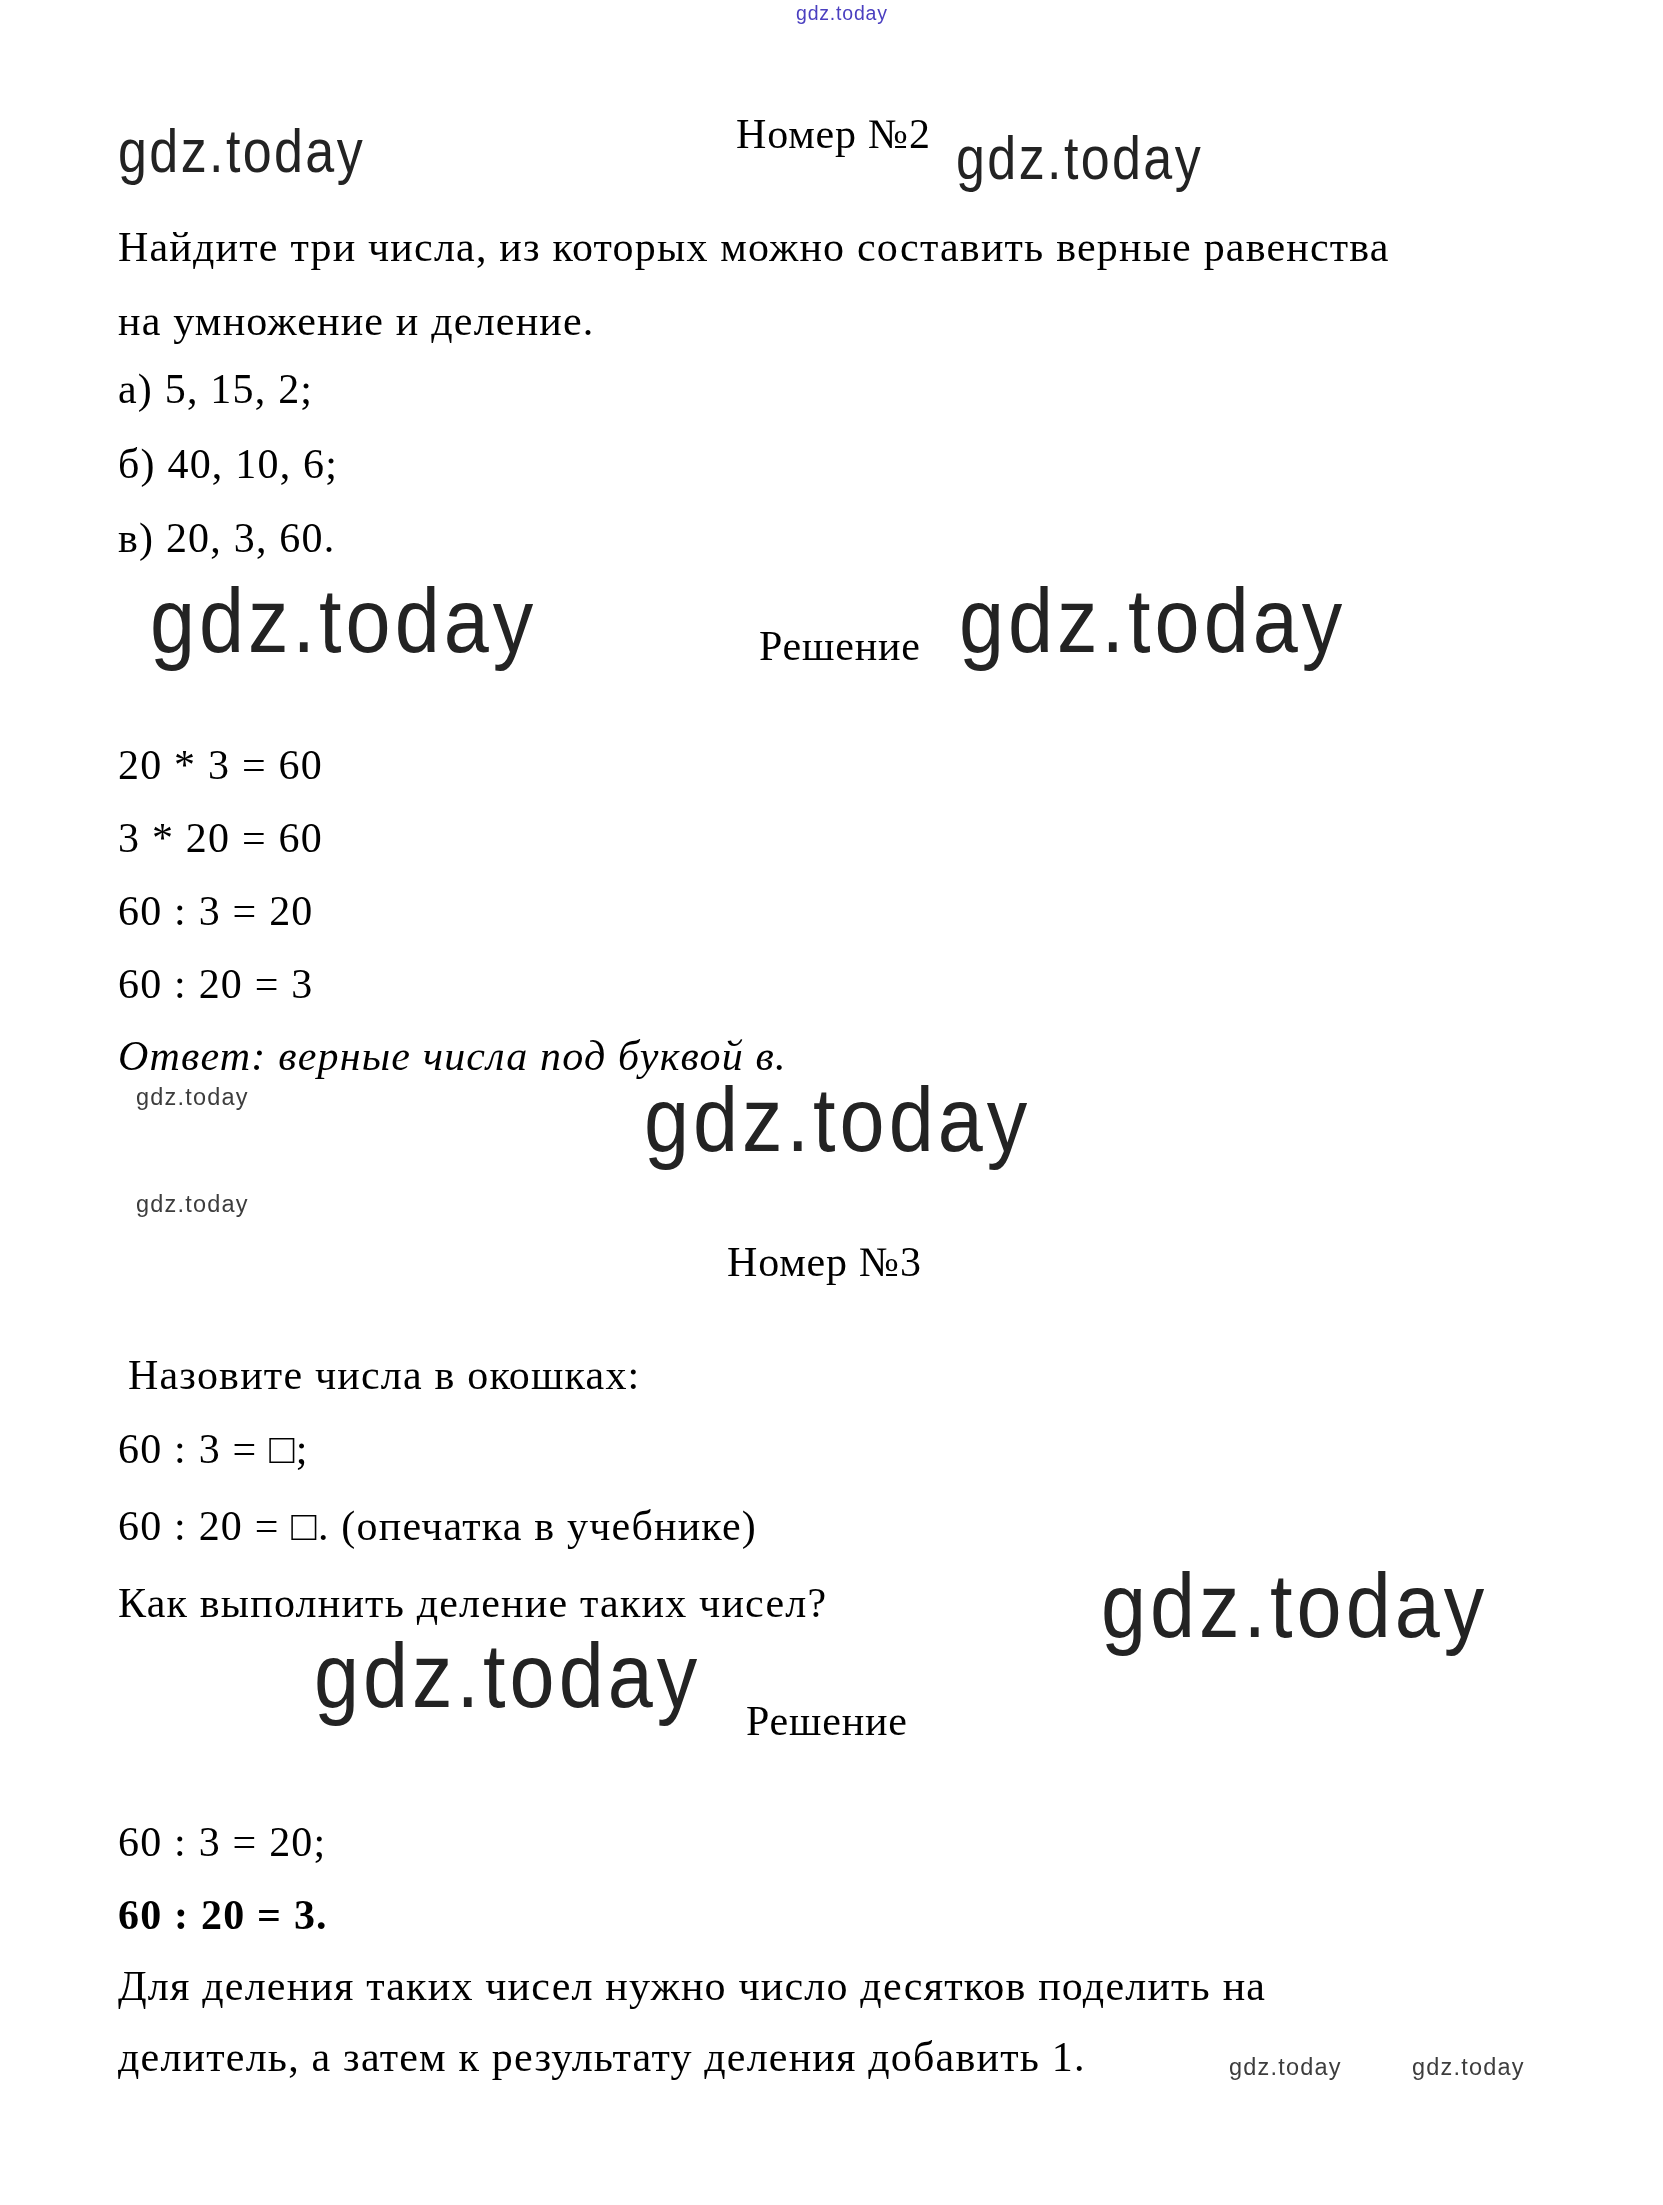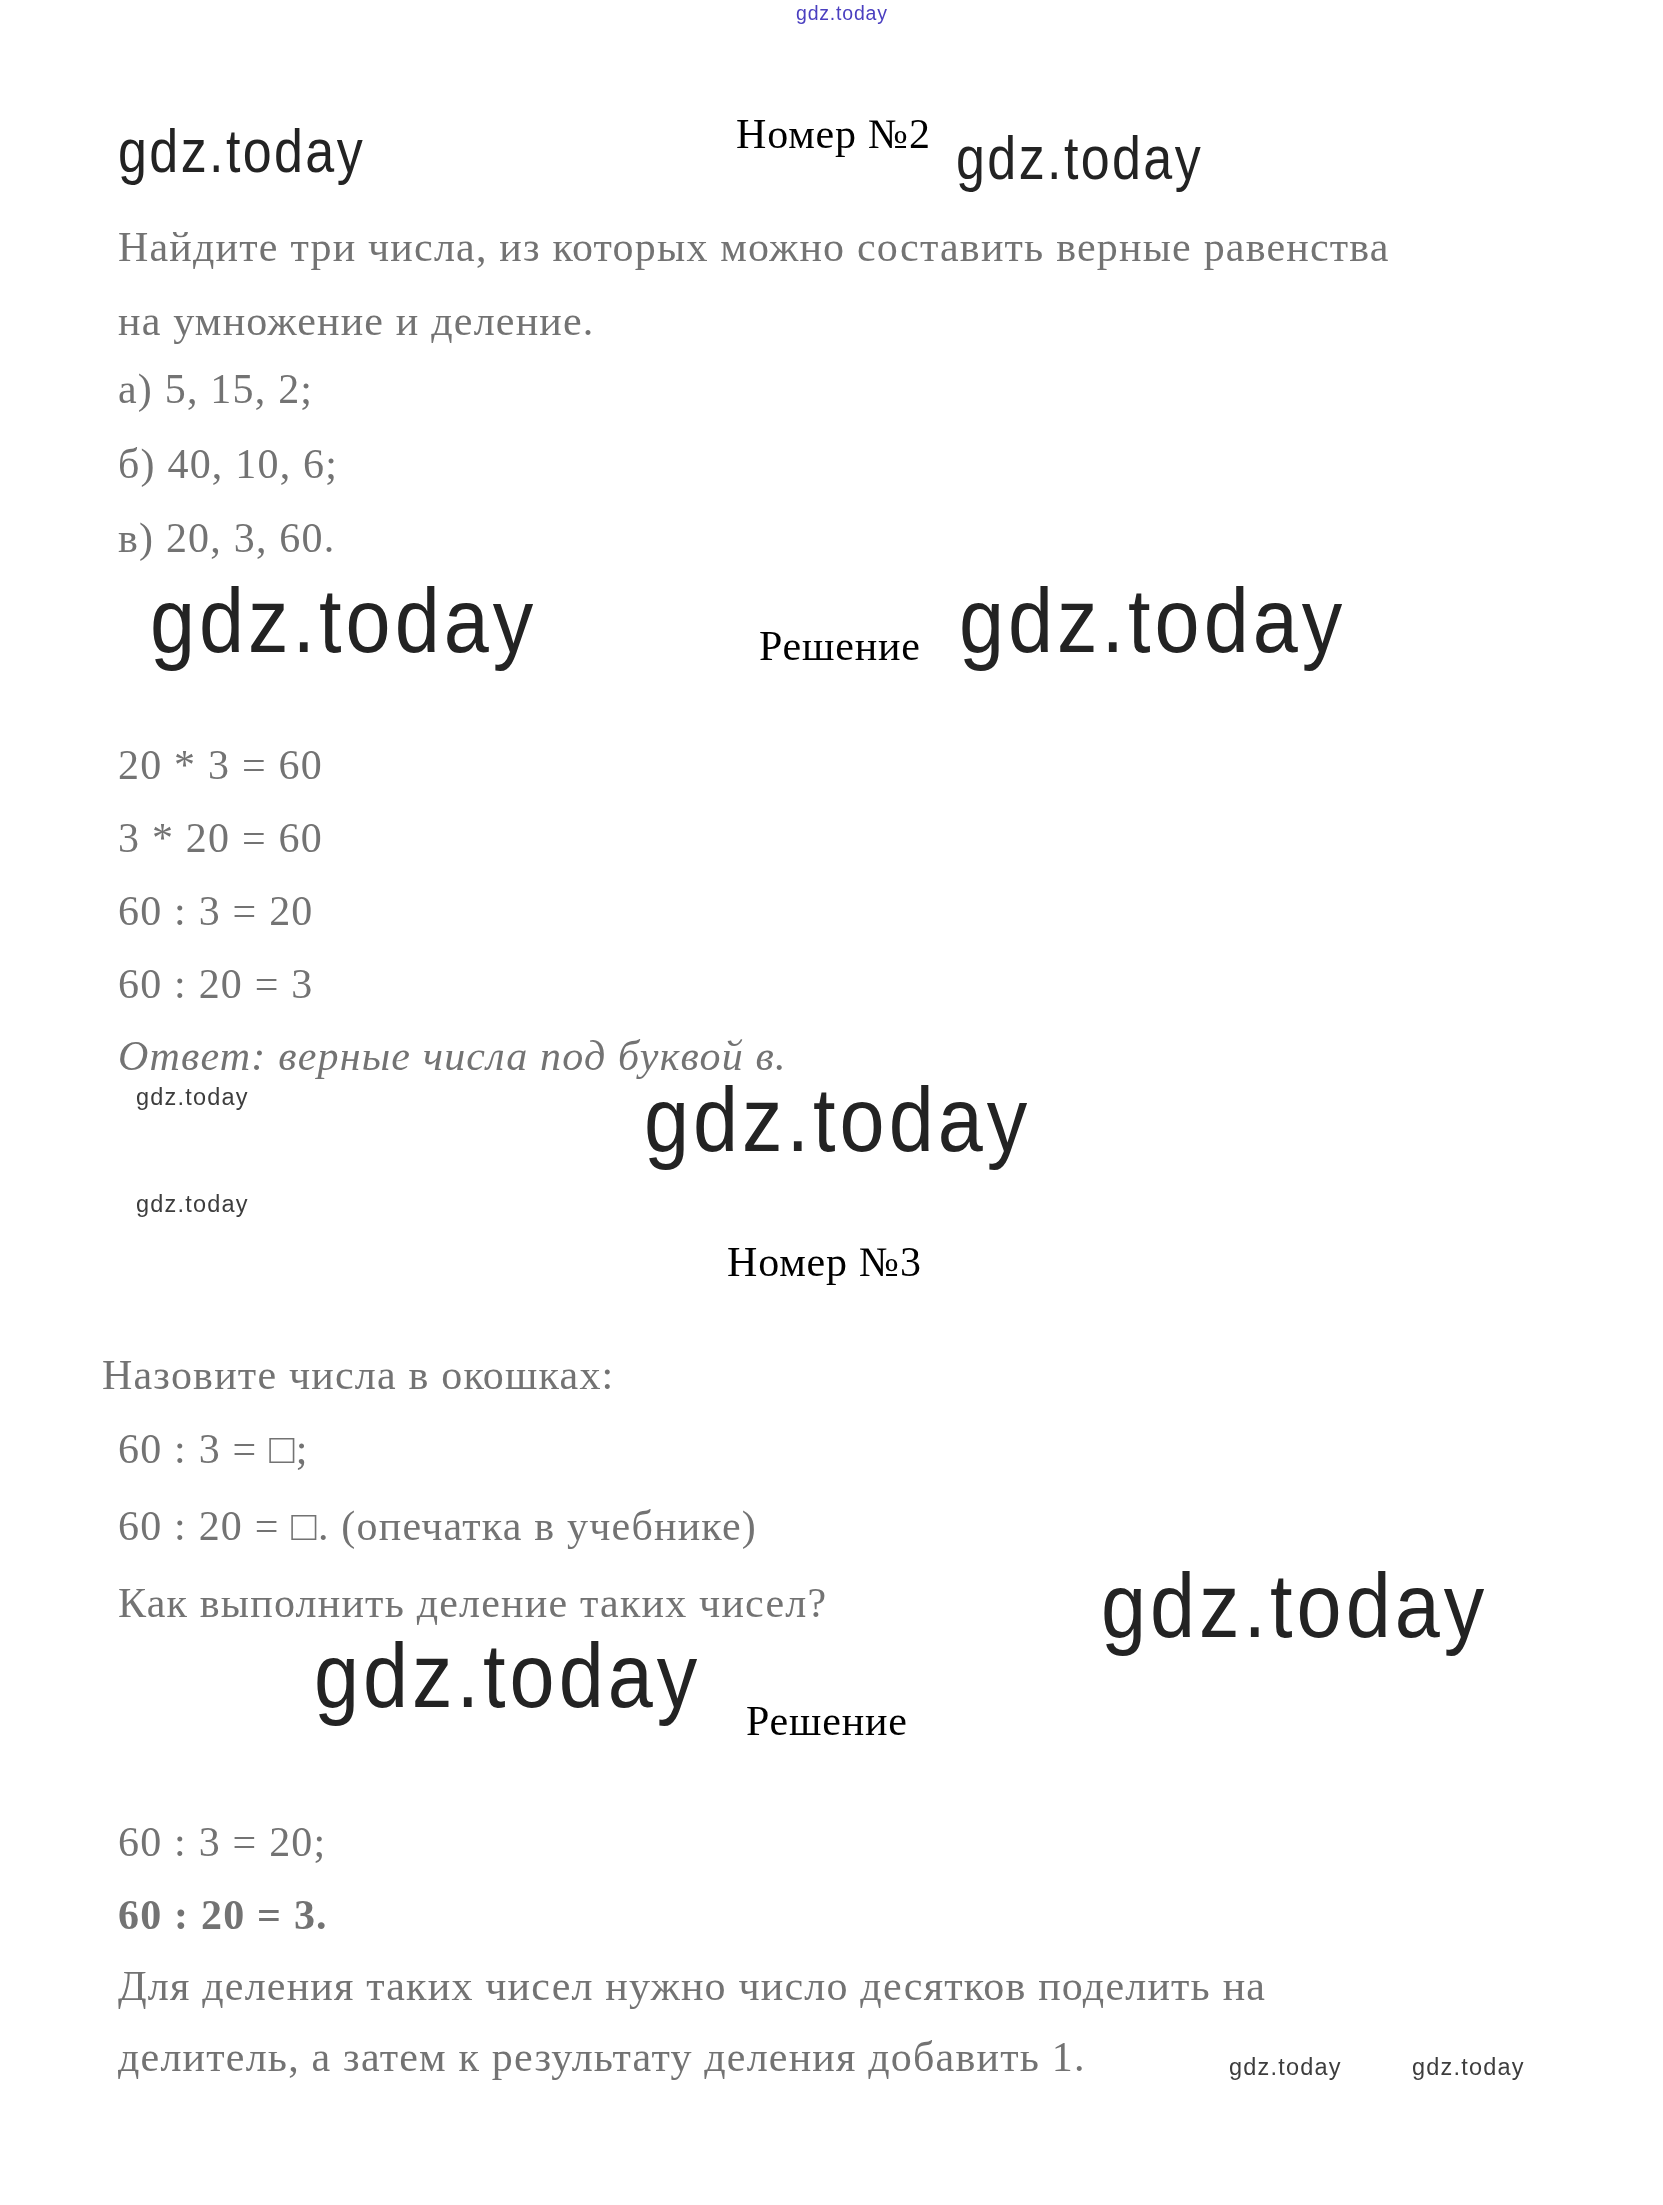--- a/index.html
+++ b/index.html
@@ -16,21 +16,21 @@
     font-family: "Liberation Serif", serif;
     color: #0a0a0a;
   }
   
   .txt {
     position: absolute;
     font-family: "Liberation Serif", serif;
     font-size: 42px;
     letter-spacing: 1.2px;
     line-height: 1.1;
-    color: #737373;
+    color: #000000;
     white-space: nowrap;
   }
   .heading {
     position: absolute;
     font-family: "Liberation Serif", serif;
     font-size: 42px;
     letter-spacing: 0.8px;
     color: #000000;
     white-space: nowrap;
   }
@@ -105,21 +105,21 @@
   <span class="txt" style="left:118px; top:1033px;font-style:italic;">Ответ: верные числа под буквой в.</span>
 
   <span class="wm wm-small" style="left:136px; top:1084px;">gdz.today</span>
 
   <span class="wm wm-big" style="left:644px; top:1068px;">gdz.today</span>
 
   <span class="wm wm-small" style="left:136px; top:1191px;">gdz.today</span>
 
   <span class="heading" style="left:727px; top:1238px;">Номер №3</span>
 
-  <span class="txt" style="left:102px; top:1352px;">Назовите числа в окошках:</span>
+  <span class="txt" style="left:128px; top:1352px;">Назовите числа в окошках:</span>
 
   <span class="txt" style="left:118px; top:1426px;">60 : 3 = □;</span>
 
   <span class="txt" style="left:118px; top:1503px;">60 : 20 = □. (опечатка в учебнике)</span>
 
   <span class="txt" style="left:118px; top:1580px;">Как выполнить деление таких чисел?</span>
 
   <span class="wm wm-big" style="left:1101px; top:1554px;">gdz.today</span>
 
   <span class="wm wm-big" style="left:314px; top:1624px;">gdz.today</span>

